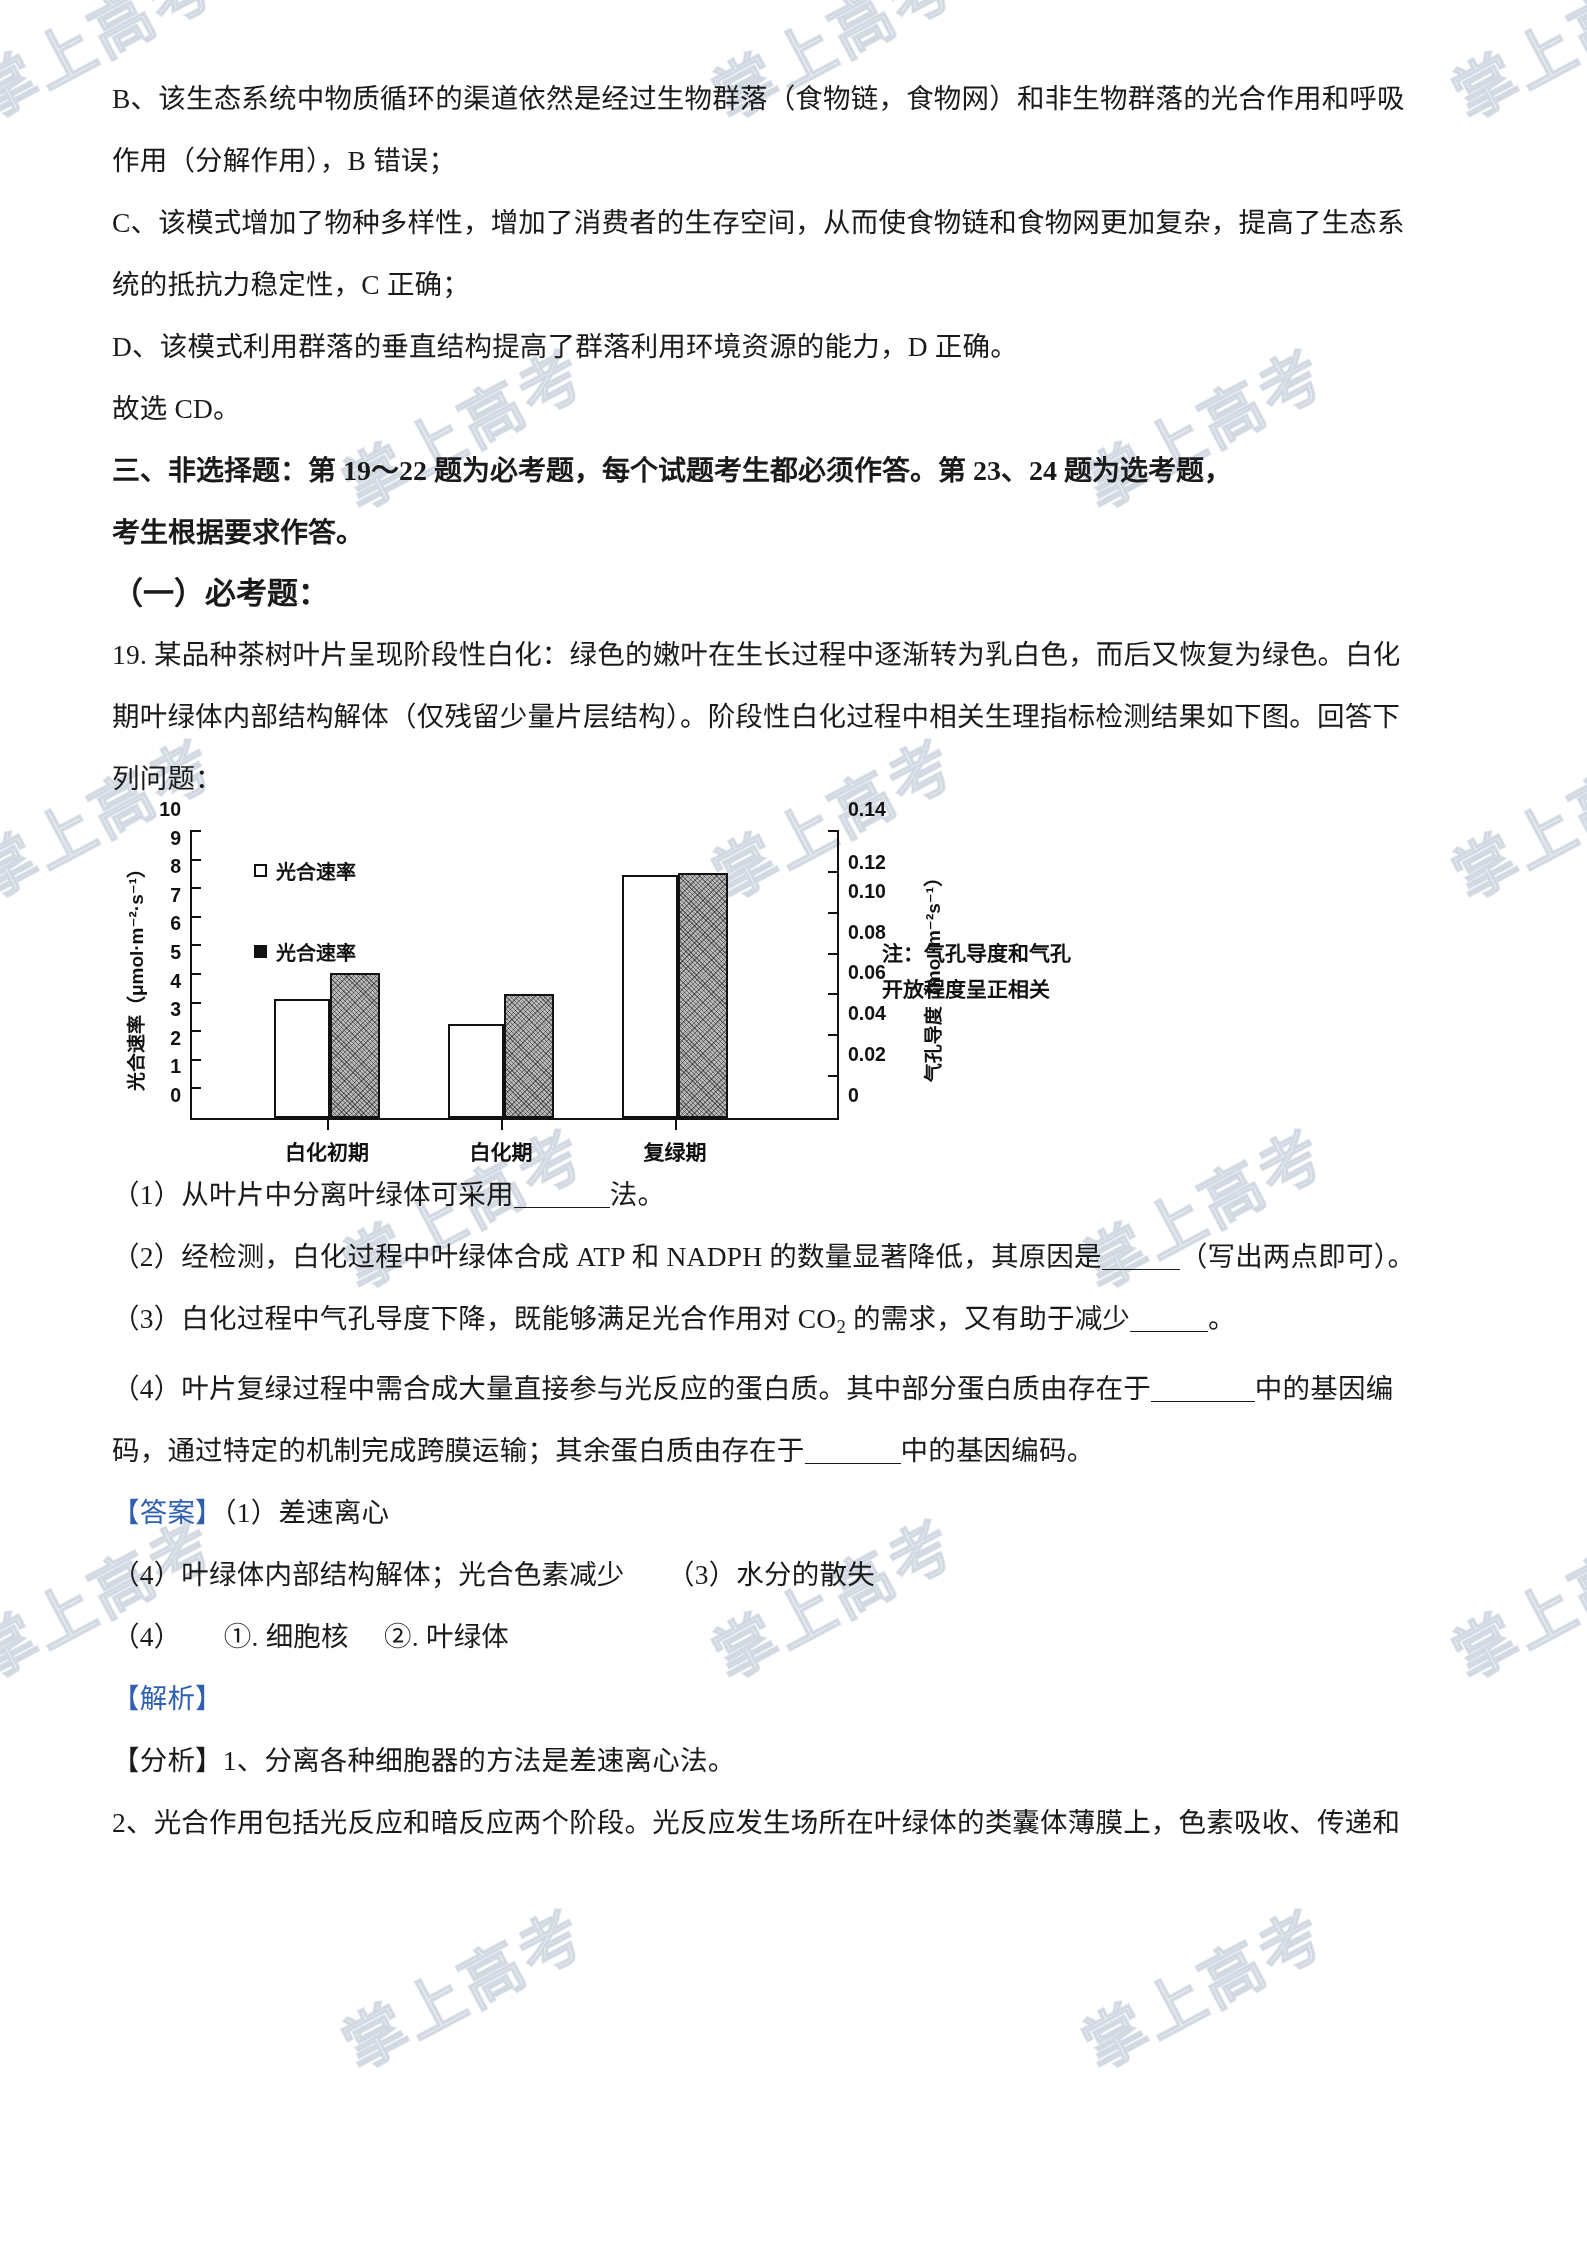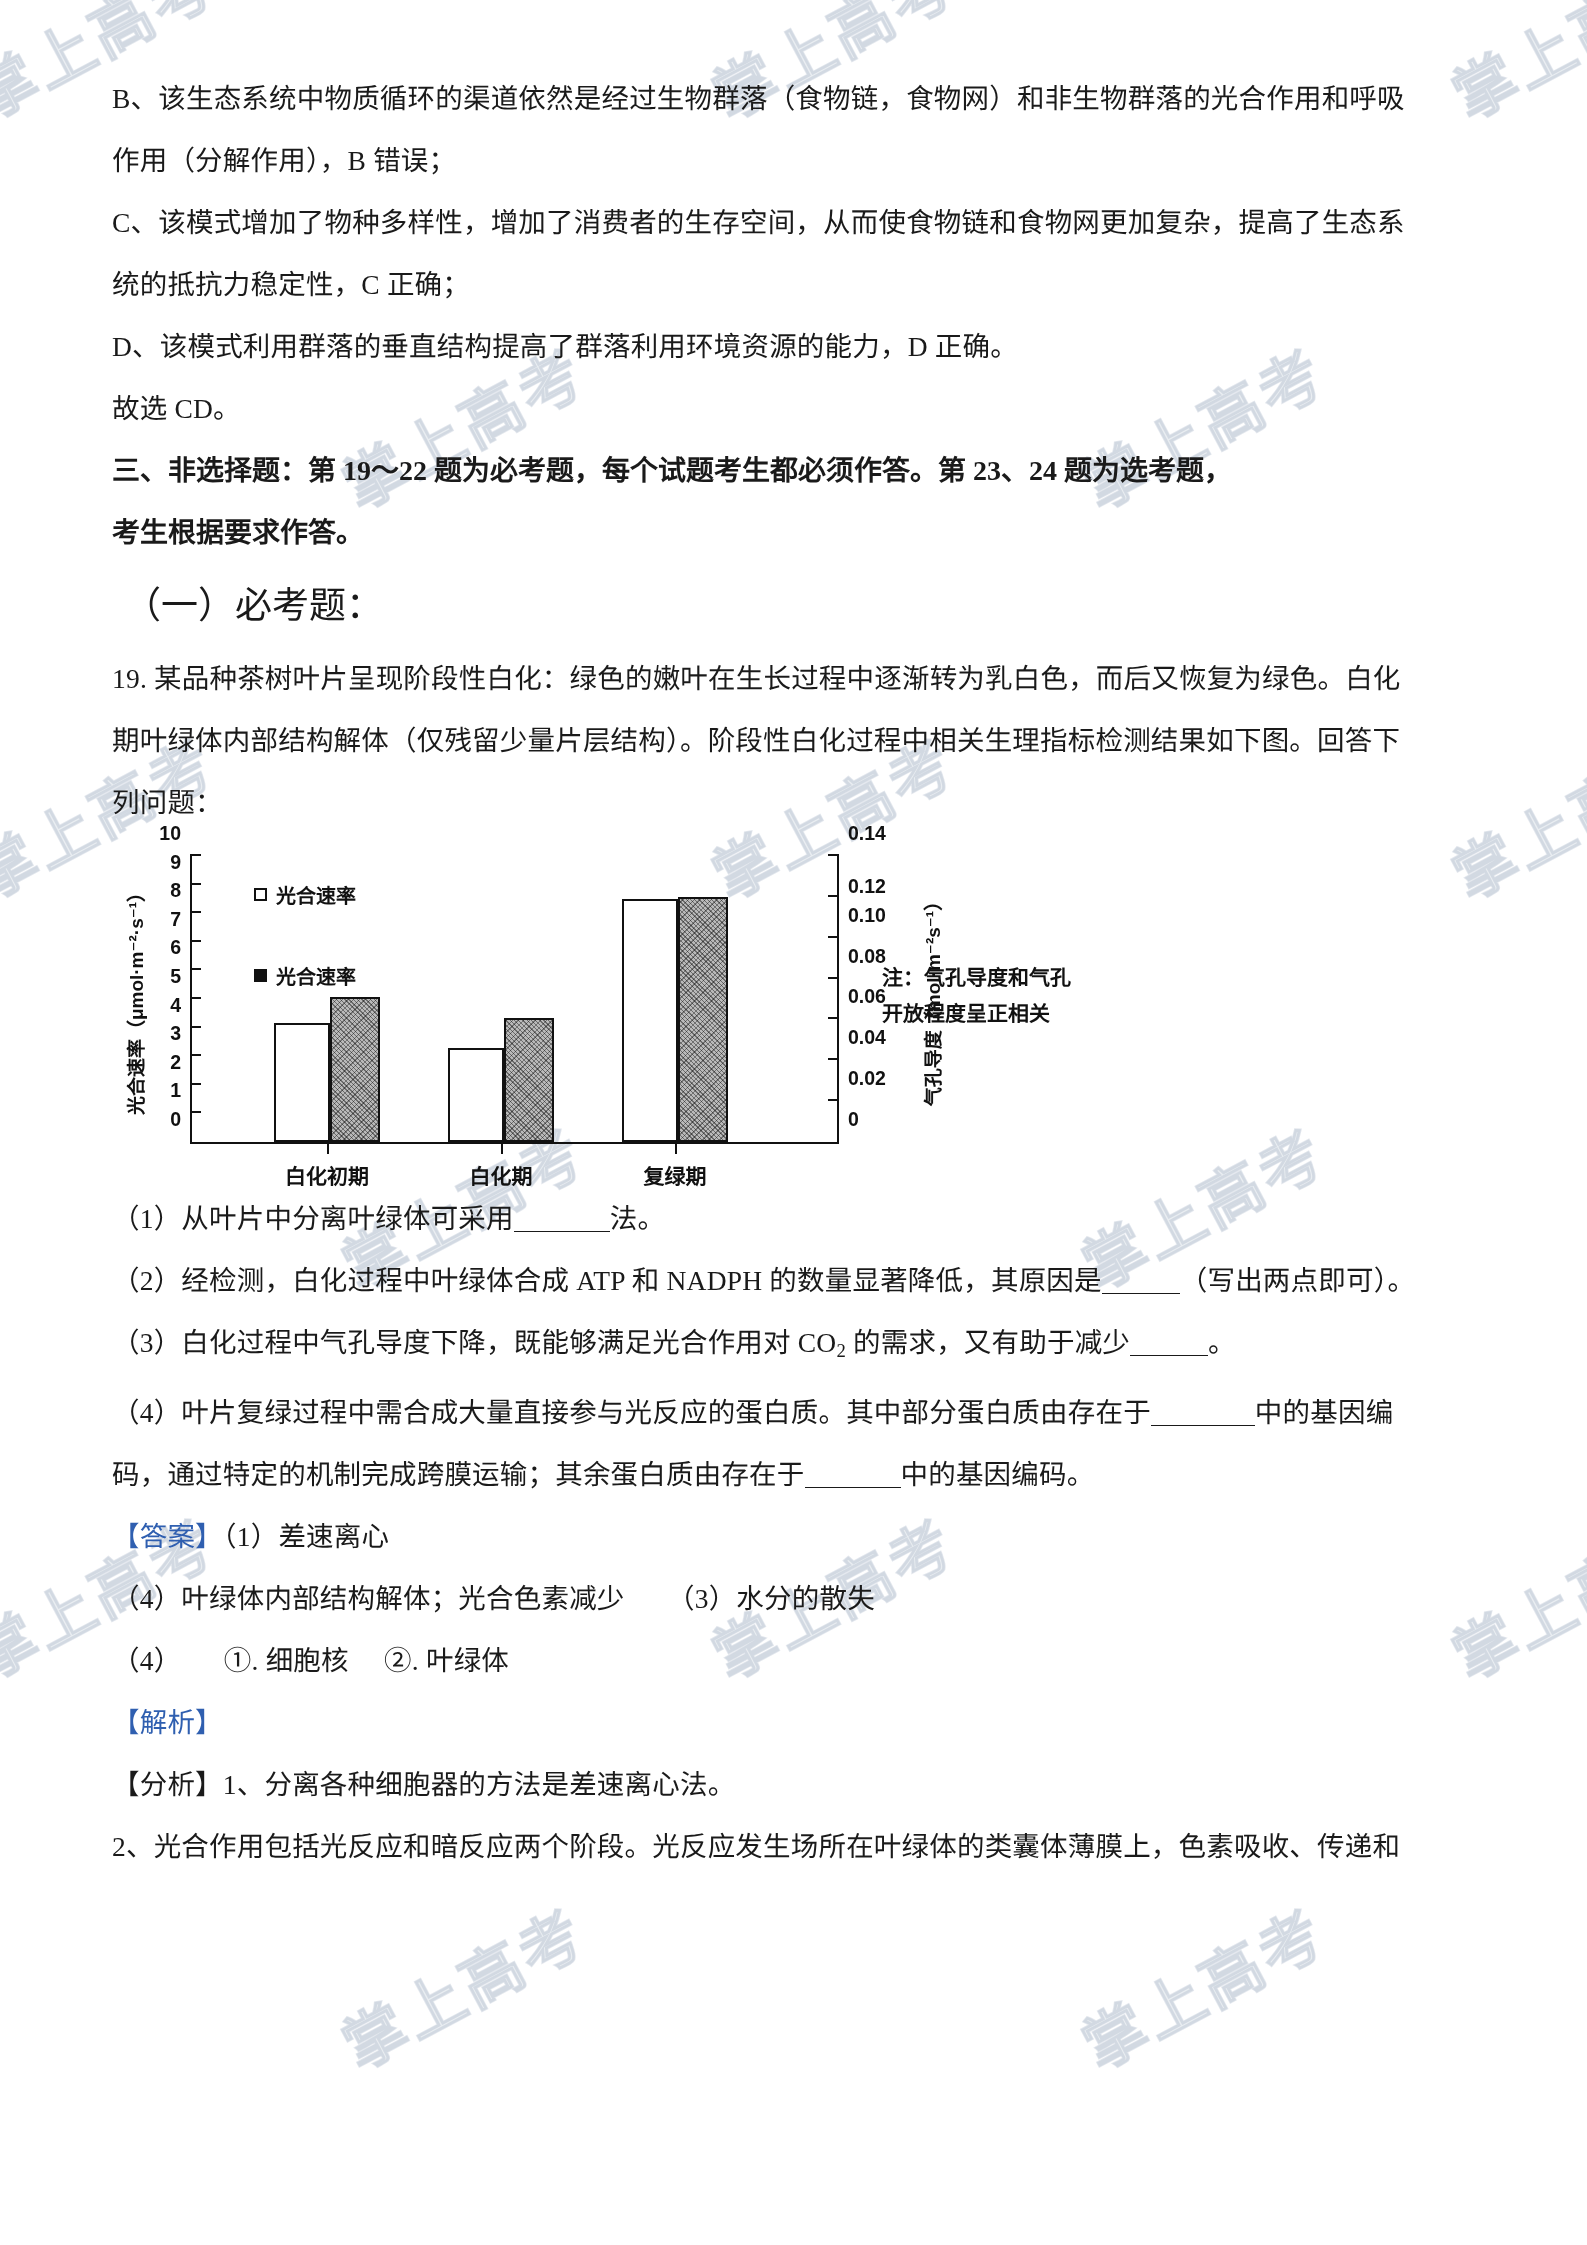--- a/index.html
+++ b/index.html
@@ -53,24 +53,24 @@
     letter-spacing: 0.2px;
     white-space: pre-wrap;
   }
   .bold-head {
     font-weight: 700;
     font-size: 28px;
     line-height: 62px;
     margin: 0;
   }
   .sub-head {
-    font-weight: 400;
-    font-size: 37px;
+    font-weight: 700;
+    font-size: 31px;
     line-height: 60px;
-    margin: 12px;
+    margin: 0;
   }
   .ans-tag { color: #2f5fb0; }
   .blank {
     display: inline-block;
     border-bottom: 1.6px solid #1a1a1a;
     width: 96px;
     vertical-align: -4px;
   }
   .blank.short { width: 78px; }
   .blank.wide { width: 104px; }

